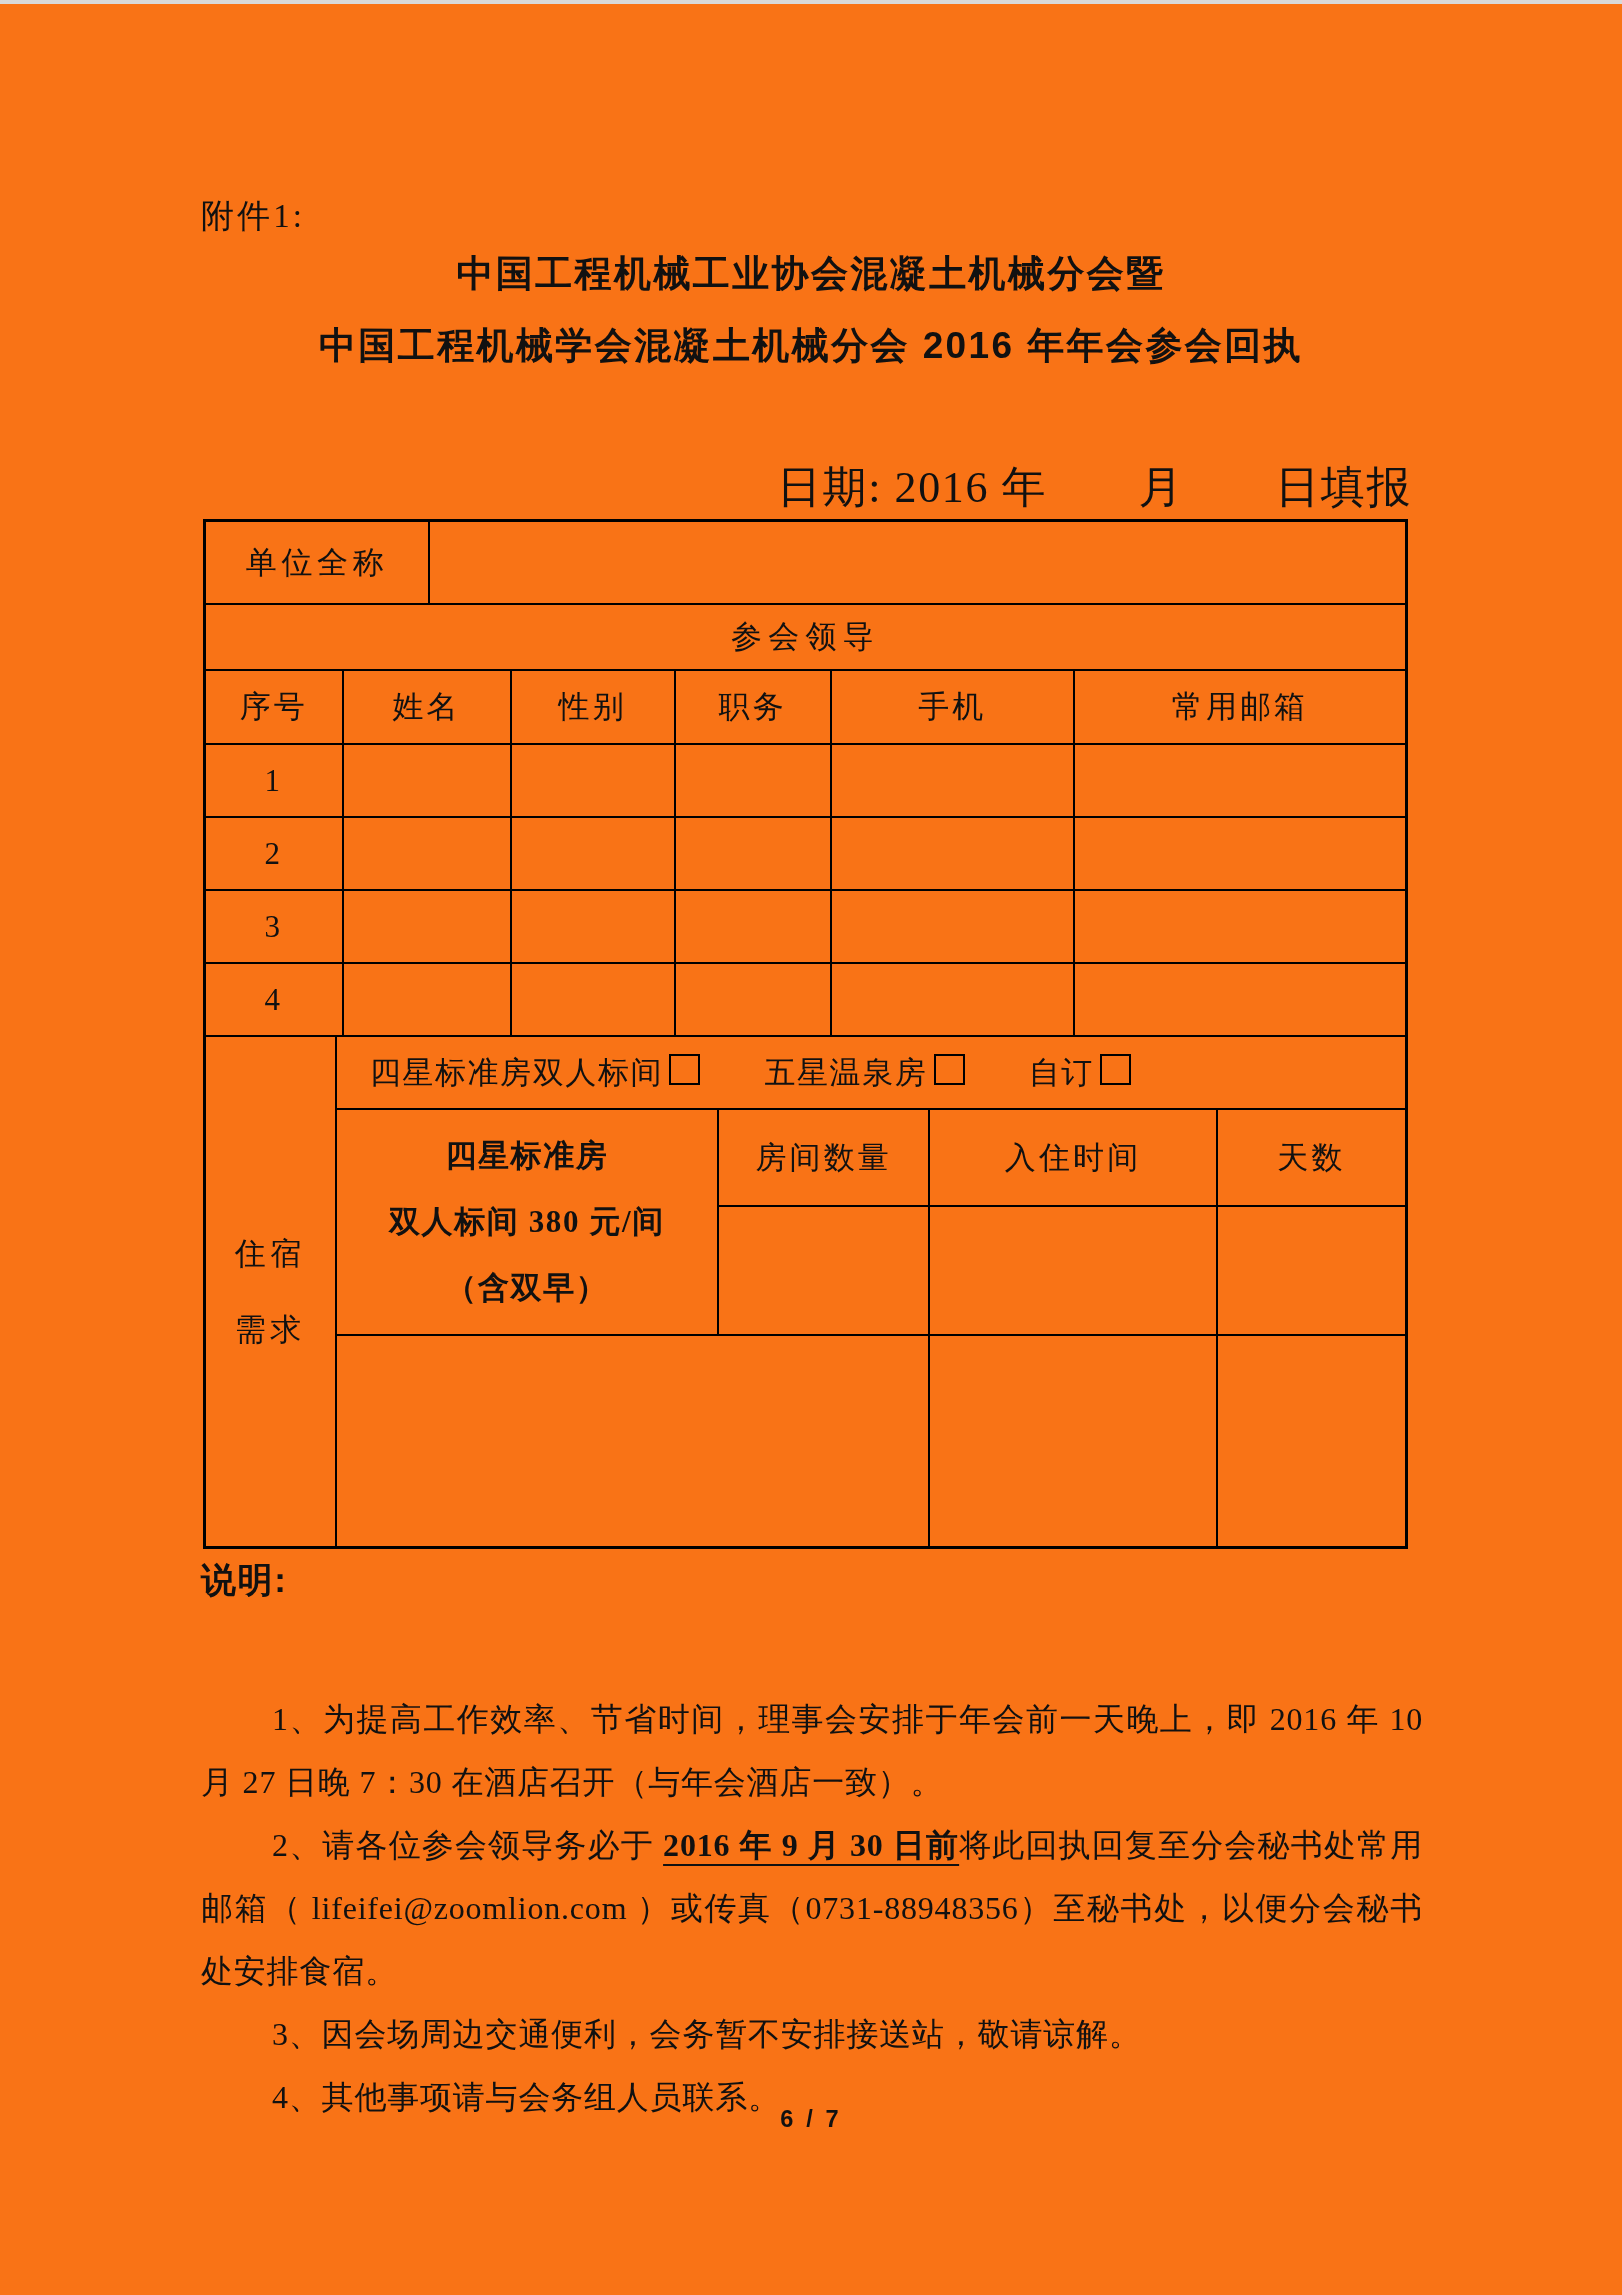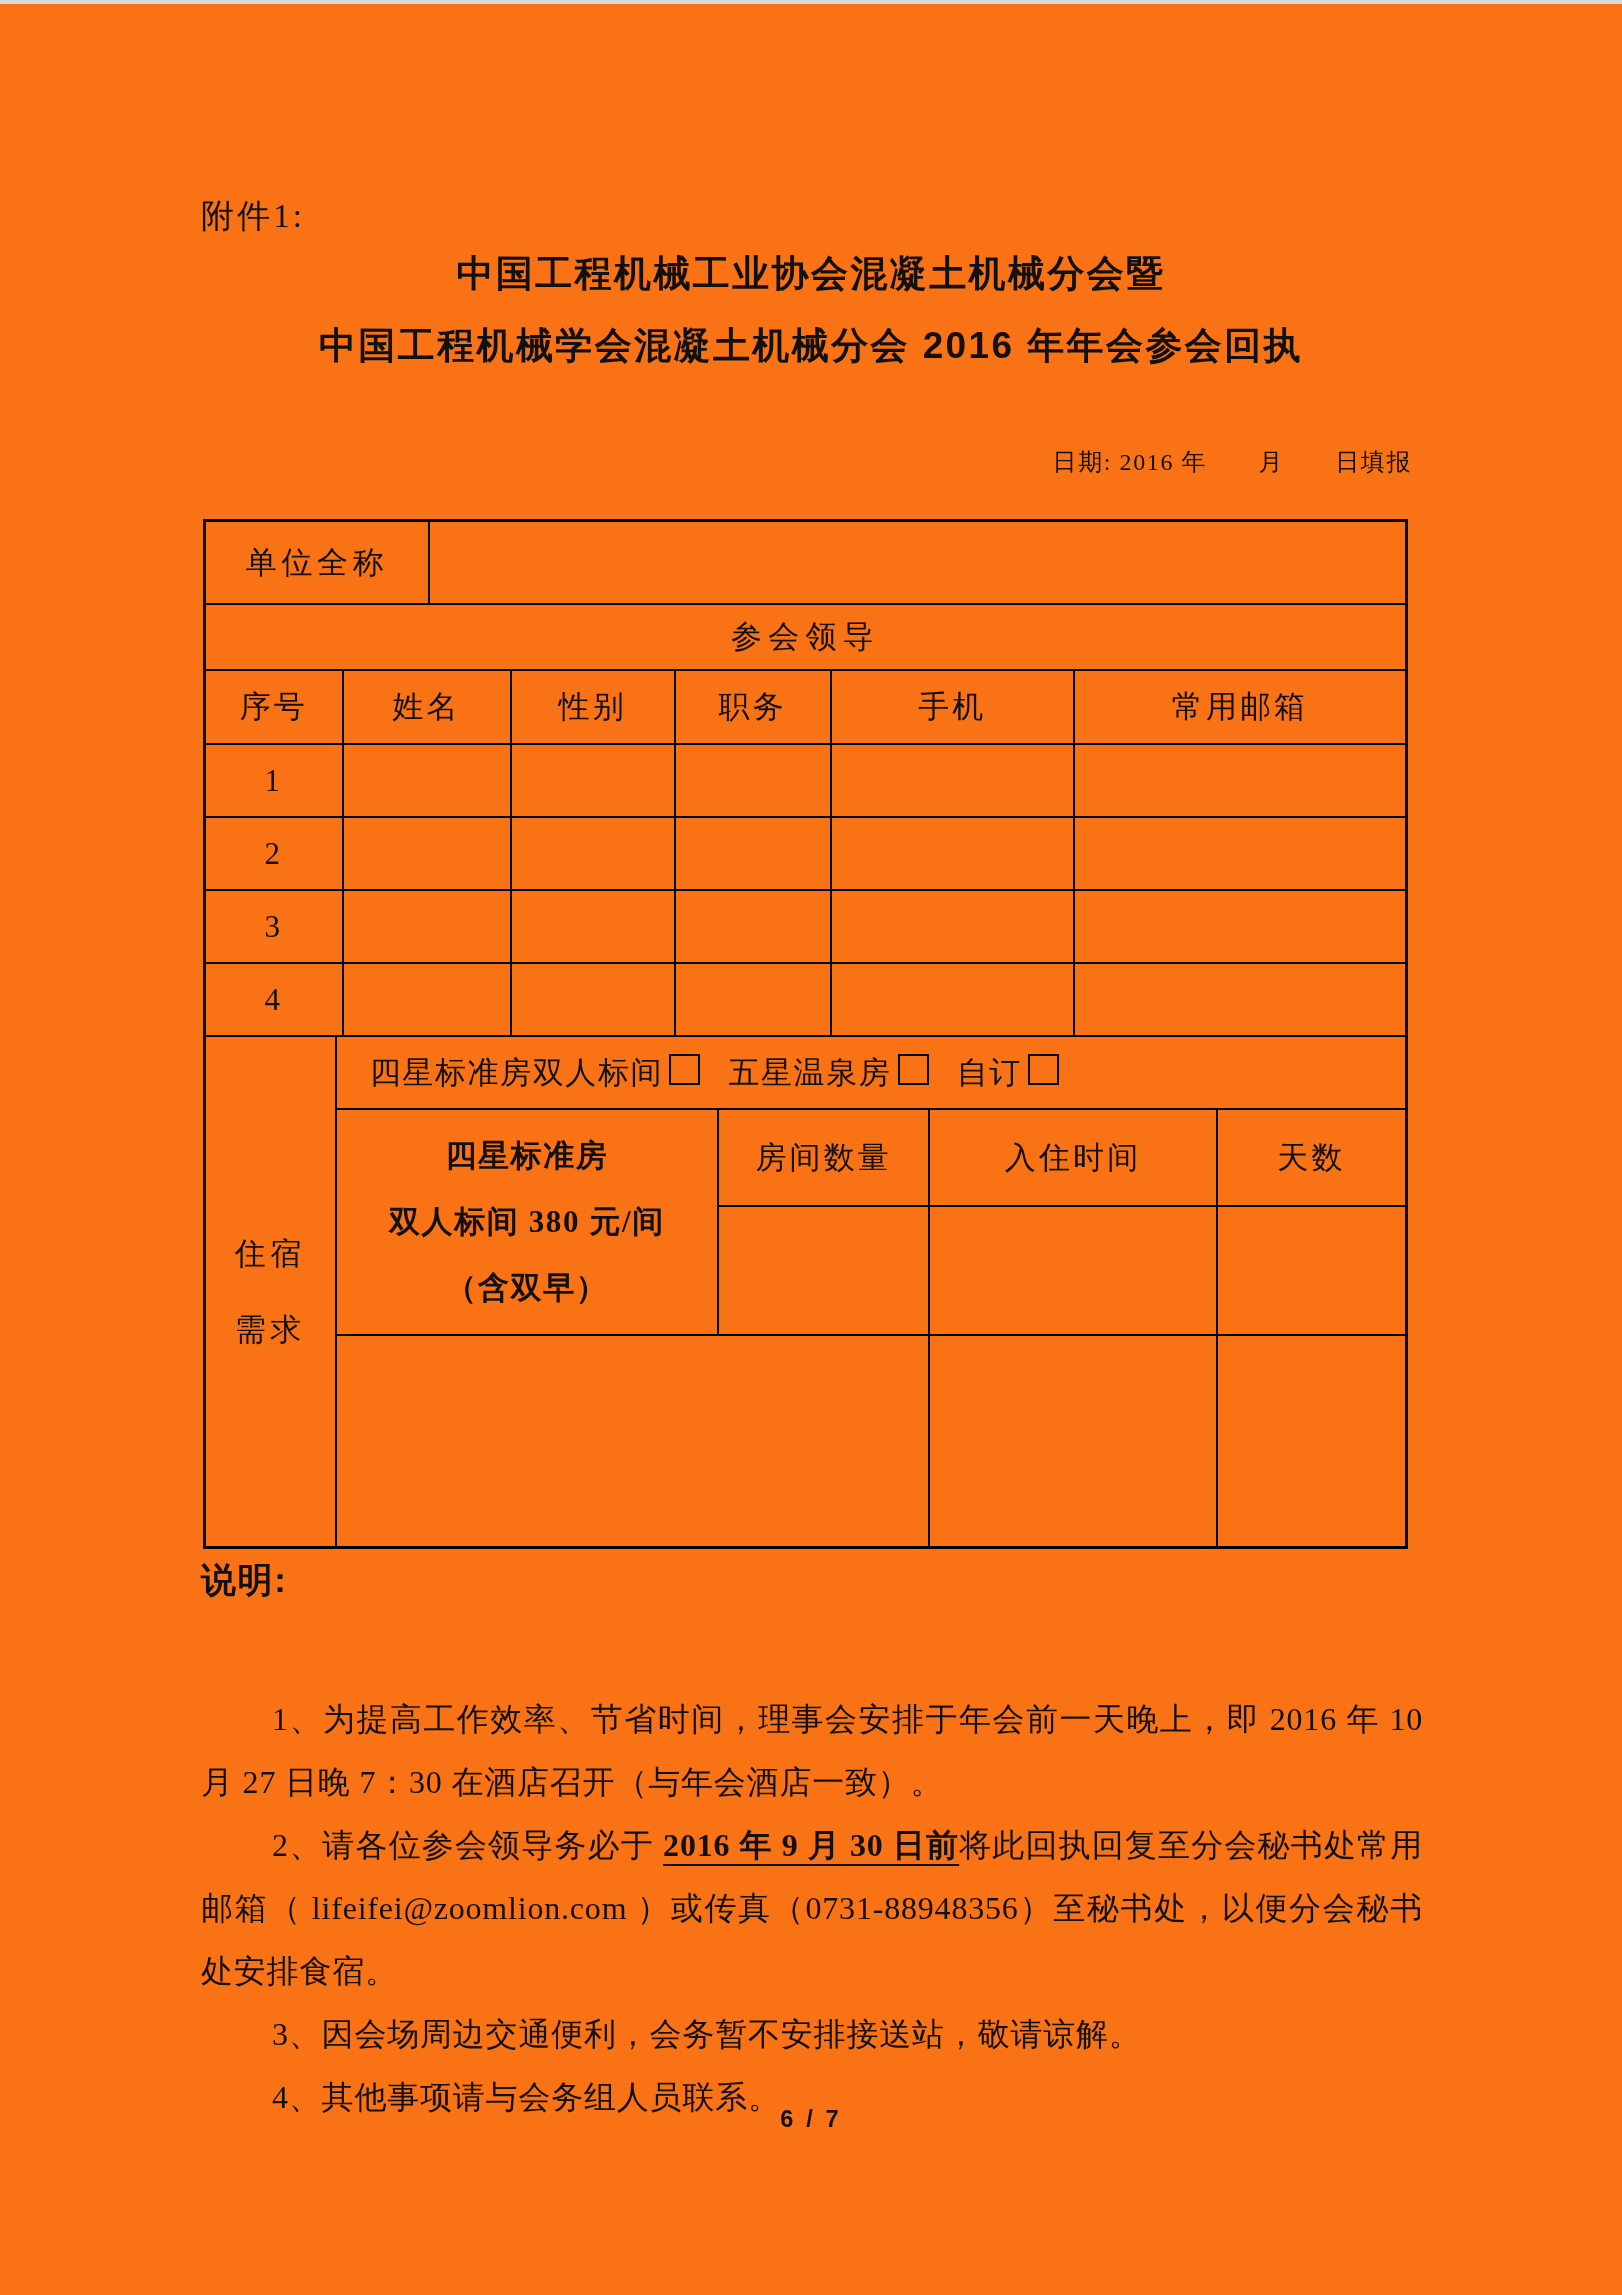--- a/index.html
+++ b/index.html
@@ -21,22 +21,22 @@
   .title-line {
     position: absolute; left: 0; width: 100%;
     text-align: center;
     font-family: "Liberation Sans", "DejaVu Sans", sans-serif;
     font-weight: 700;
     font-size: 37px; letter-spacing: 2.4px;
   }
   .title-1 { top: 245px; }
   .title-2 { top: 317px; }
   .date-line {
-    position: absolute; right: 210px; top: 442px;
-    font-size: 24px; letter-spacing: 1.6px;
+    position: absolute; right: 210px; top: 454px;
+    font-size: 44px; letter-spacing: 1.6px;
   }
   
   .form-table {
     position: absolute; left: 203px; top: 515px;
     width: 1205px;
     border: 3.1px solid #000;
     box-sizing: border-box;
     font-size: 31px;
   }
   .row-unit {
@@ -76,21 +76,21 @@
   .acc-grid > div { box-sizing: border-box; }
   .bR { border-right: 2.4px solid #000; }
   .bB { border-bottom: 2.4px solid #000; }
   .acc-label {
     grid-column: 1; grid-row: 1 / span 4;
     display: flex; flex-direction: column; justify-content: center; align-items: center;
     gap: 34px; letter-spacing: 4.7px;
   }
   .acc-options {
     grid-column: 2 / span 4; grid-row: 1;
-    display: flex; align-items: center; gap: 28px;
+    display: flex; align-items: center; gap: 64px;
     padding-left: 33px; letter-spacing: 1.6px;
   }
   .checkbox {
     display: inline-block; width: 27px; height: 27px;
     border: 2.4px solid #000; margin-left: 6.3px; vertical-align: -2.4px;
   }
   .acc-package {
     grid-column: 2; grid-row: 2 / span 2;
     display: flex; flex-direction: column; justify-content: center; align-items: center;
     text-align: center; line-height: 66px; letter-spacing: 1.6px; font-weight: bold;

